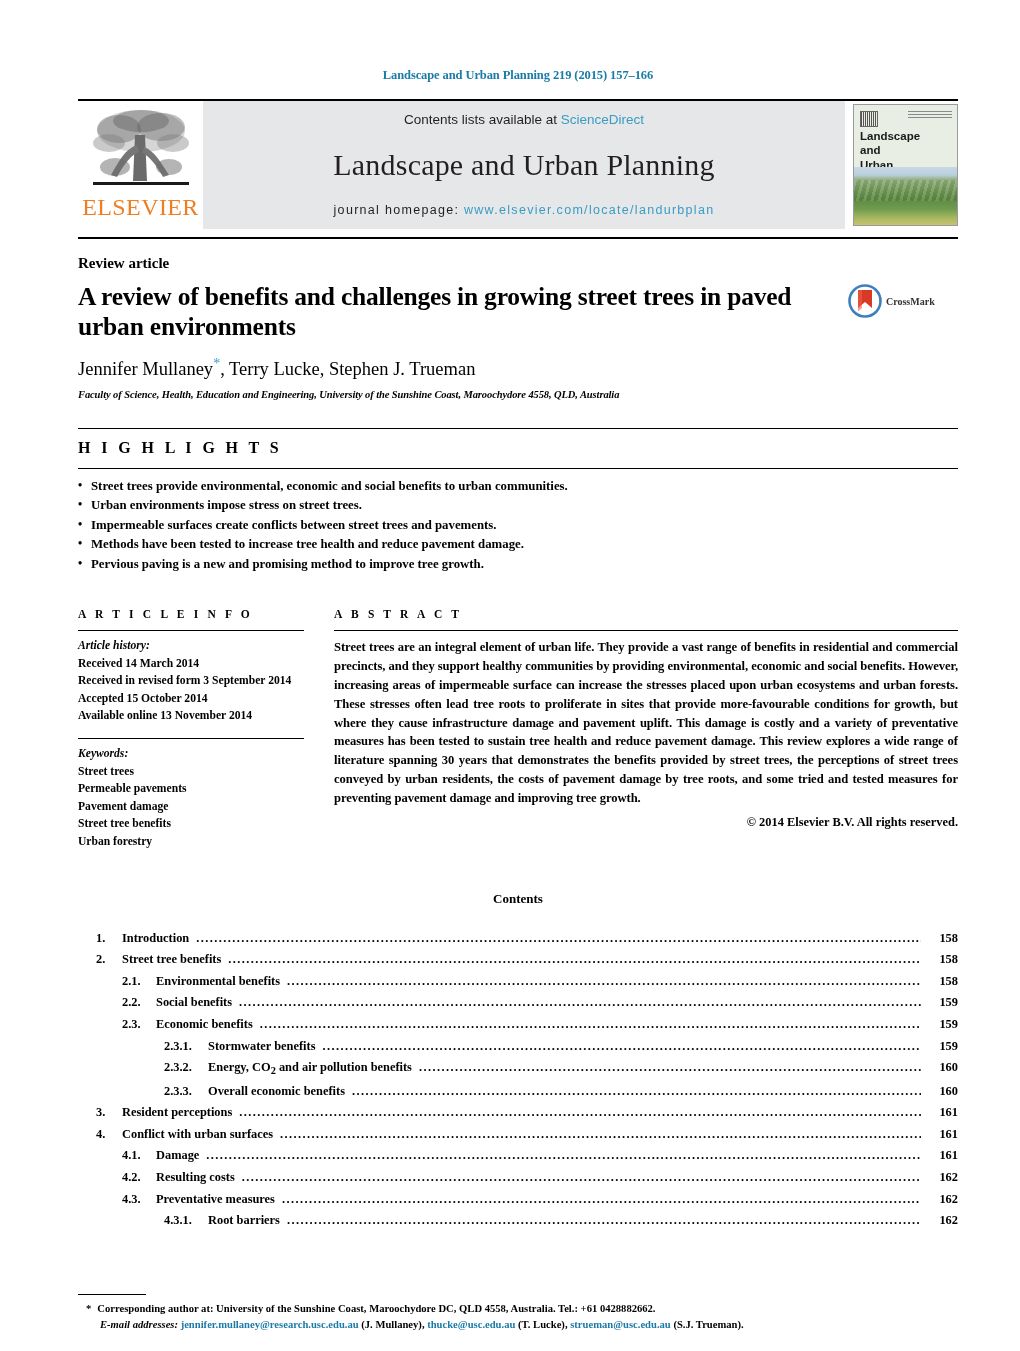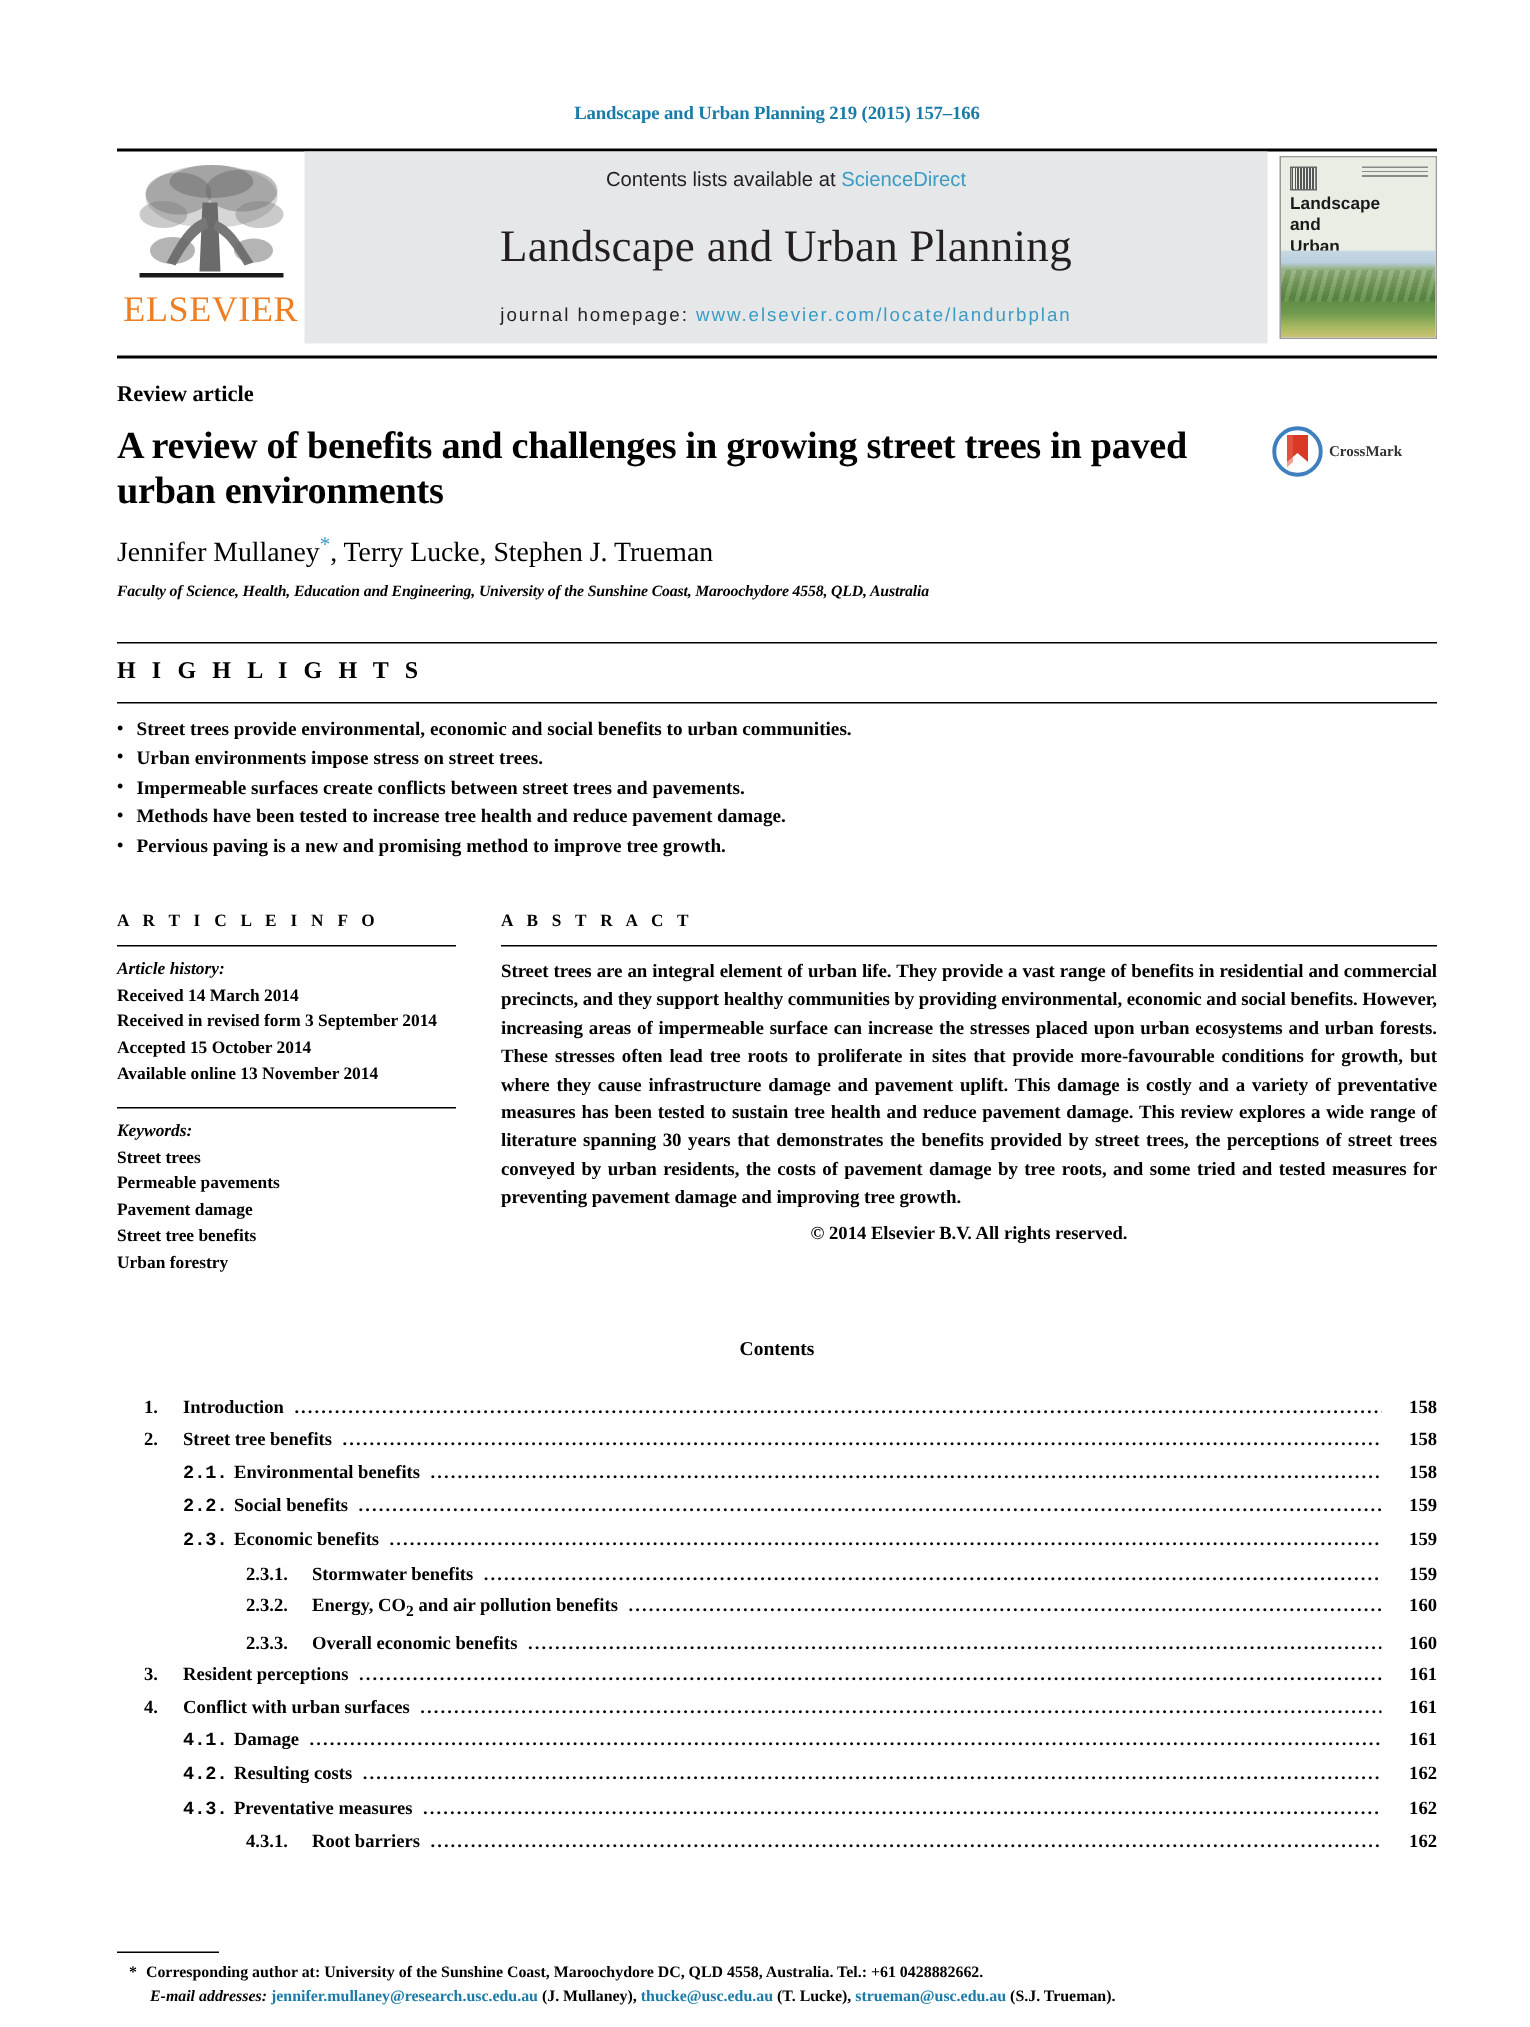--- a/index.html
+++ b/index.html
@@ -295,21 +295,21 @@
     font-weight: bold;
     line-height: 1.50;
     text-align: justify;
     padding-top: 7px;
     letter-spacing: -0.05px;
   }
   .copyright-line {
     font-family: "Liberation Serif", serif;
     font-size: 12.4px;
     font-weight: bold;
-    text-align: center;
+    text-align: right;
     margin-top: 7px;
   }
 
   
   .contents-head {
     font-family: "Liberation Serif", serif;
     font-weight: bold;
     font-size: 13px;
     margin-top: 40px;
     text-align: center;
@@ -338,21 +338,21 @@
     color: #000;
     letter-spacing: 1.4px;
     font-size: 12.4px;
     margin: 0 3px;
   }
   .toc-page {
     flex: 0 0 34px;
     text-align: right;
   }
   .lvl1 .toc-num { width: 26px; padding-left: 18px; box-sizing: content-box; }
-  .lvl2 .toc-num { width: 34px; padding-left: 44px; box-sizing: content-box; font-family: Liberation Mono, monospace; }
+  .lvl2 .toc-num { width: 34px; padding-left: 44px; box-sizing: content-box; }
   .lvl3 .toc-num { width: 44px; padding-left: 86px; box-sizing: content-box; }
 
   
   .footnote-area {
     margin-top: 62px;
   }
   .footnote-rule {
     width: 68px;
     border-top: 1.1px solid #000;
     margin-bottom: 6px;

